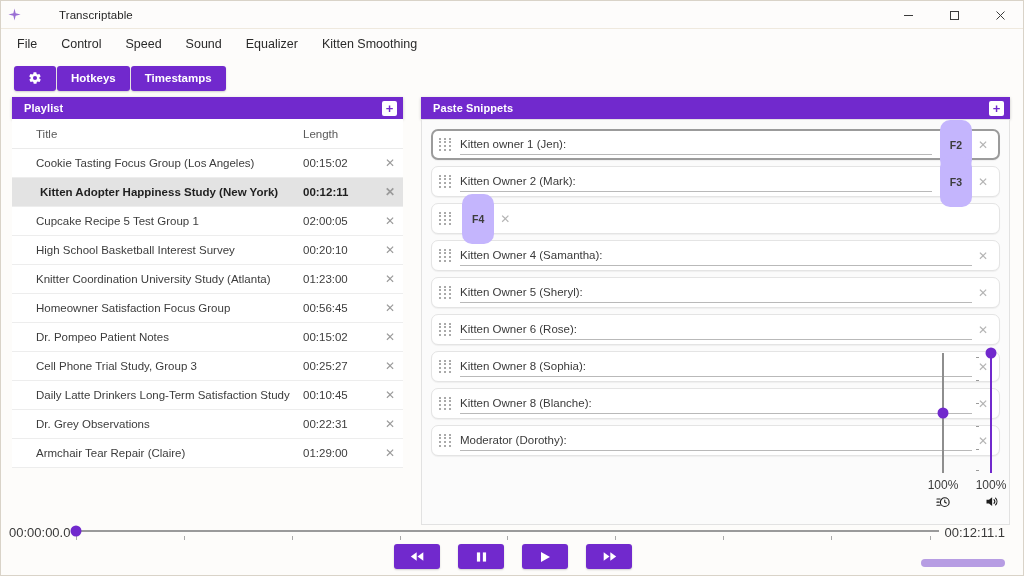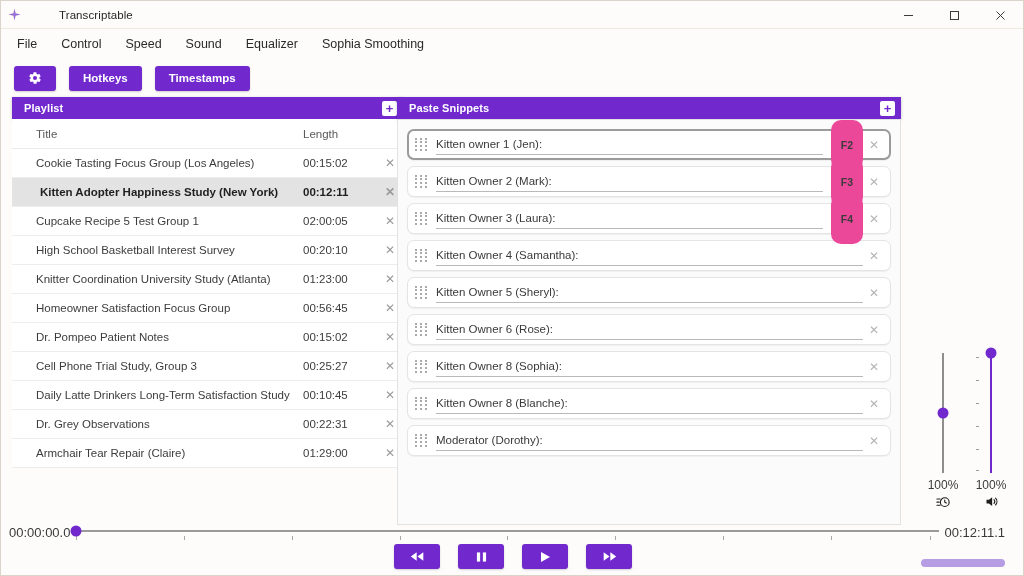--- a/index.html
+++ b/index.html
@@ -42,21 +42,21 @@
     padding-left: 4px; background: #fdfcfb;
   }
   .menu-item {
     font-size: 12.5px; color: #2a2a2a;
     padding: 4px 12px; border-radius: 2px; white-space: nowrap;
   }
 
   
   .toolbar {
     height: 38px; display: flex; align-items: center;
-    gap: 13px; padding: 0 13px;
+    gap: 1px; padding: 0 13px;
   }
   .tbtn {
     background: #7129cd; color: #ffffff;
     border: none; border-radius: 3px;
     font-family: "Liberation Sans", sans-serif;
     font-size: 11.5px; font-weight: bold;
     height: 25px; padding: 0 14px;
     display: flex; align-items: center; justify-content: center;
     box-shadow: 0 1px 2px rgba(0,0,0,.18);
   }
@@ -99,21 +99,21 @@
   }
   .pl-row.selected { background: #e3e3e3; font-weight: bold; color: #1f1f1f; padding-left: 28px; }
   .pl-title { flex: 1; overflow: hidden; white-space: nowrap; text-overflow: ellipsis; }
   .pl-len { width: 74px; text-align: left; }
   .pl-x {
     width: 26px; text-align: center;
     color: #9a9a9a; font-size: 12px;
   }
 
   
-  .snip-wrap { position: absolute; left: 396px; top: 96px; width: 504px; }
+  .snip-wrap { position: absolute; left: 420px; top: 96px; width: 589px; }
   .snip-body {
     background: #fbfbfb;
     border: 1px solid #e2e2e2;
     padding: 9px 9px 20px 9px;
     height: 406px;
   }
   .snip-row {
     display: flex; align-items: center;
     height: 31px; margin-bottom: 6px;
     background: #ffffff;
@@ -141,21 +141,21 @@
     margin-left: 6px;
     border: none;
     border-bottom: 1px solid #b9b9b9;
     background: transparent;
     font-family: "Liberation Sans", sans-serif;
     font-size: 11.5px; color: #3a3a3a;
     height: 21px;
     outline: none;
   }
   .fkey {
-    background: #ec4899; color: #3c3c3c;
+    background: #c4b5fd; color: #3c3c3c;
     font-size: 10.5px; font-weight: bold;
     border-radius: 10px;
     padding: 19px 10px;
     margin-left: 8px;
     flex: none;
   }
   .snip-x {
     width: 22px; text-align: center;
     color: #b4b4b4; font-size: 12px;
     flex: none;
@@ -260,21 +260,21 @@
       </div>
     </div>
   </div>
 
   <div class="menubar">
     <div class="menu-item">File</div>
     <div class="menu-item">Control</div>
     <div class="menu-item">Speed</div>
     <div class="menu-item">Sound</div>
     <div class="menu-item">Equalizer</div>
-    <div class="menu-item">Sophia Smoothing</div>
+    <div class="menu-item">Kitten Smoothing</div>
   </div>
 
   <div class="toolbar">
     <button class="tbtn gear">
       <span>
         <svg width="14" height="14" viewBox="0 0 24 24" fill="#ffffff">
           <path d="M19.4 13a7.8 7.8 0 0 0 0-2l2.1-1.6a.5.5 0 0 0 .1-.6l-2-3.5a.5.5 0 0 0-.6-.2l-2.5 1a7.6 7.6 0 0 0-1.7-1l-.4-2.6a.5.5 0 0 0-.5-.4h-4a.5.5 0 0 0-.5.4l-.4 2.6a7.6 7.6 0 0 0-1.7 1l-2.5-1a.5.5 0 0 0-.6.2l-2 3.5a.5.5 0 0 0 .1.6L4.6 11a7.8 7.8 0 0 0 0 2l-2.1 1.6a.5.5 0 0 0-.1.6l2 3.5a.5.5 0 0 0 .6.2l2.5-1a7.6 7.6 0 0 0 1.7 1l.4 2.6a.5.5 0 0 0 .5.4h4a.5.5 0 0 0 .5-.4l.4-2.6a7.6 7.6 0 0 0 1.7-1l2.5 1a.5.5 0 0 0 .6-.2l2-3.5a.5.5 0 0 0-.1-.6zM12 15.5A3.5 3.5 0 1 1 15.5 12 3.5 3.5 0 0 1 12 15.5z"></path>
         </svg>
       </span>
     </button>
@@ -406,21 +406,20 @@
               <i></i>
               <i></i>
               <i></i>
               <i></i>
               <i></i>
               <i></i>
               <i></i>
               <i></i>
               <i></i>
             </span>
-            <input class="snip-input" type="text" value="Kitten Owner 3 (Laura):" style="">
             <span class="fkey">F4</span>
             <span class="snip-x">✕</span>
           </div>
           <div class="snip-row">
             <span class="drag-handle">
               <i></i>
               <i></i>
               <i></i>
               <i></i>
               <i></i>

